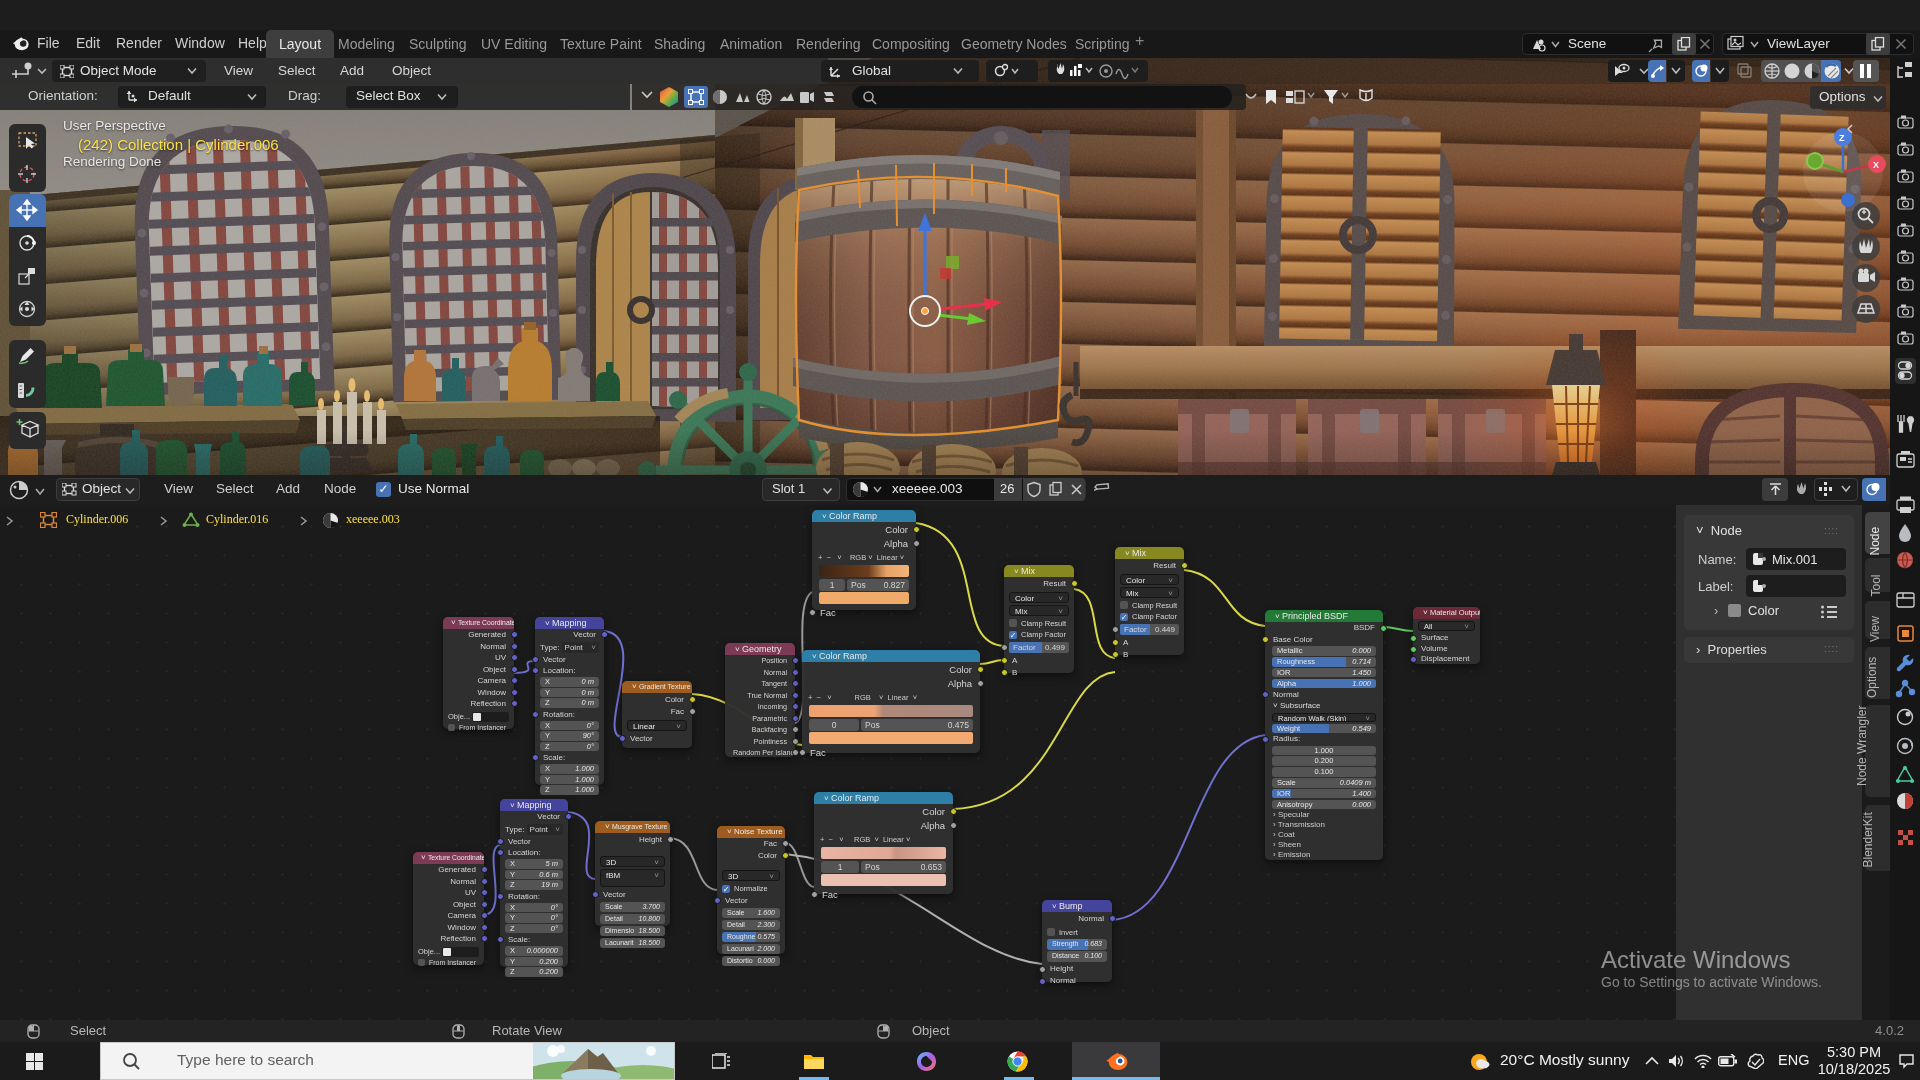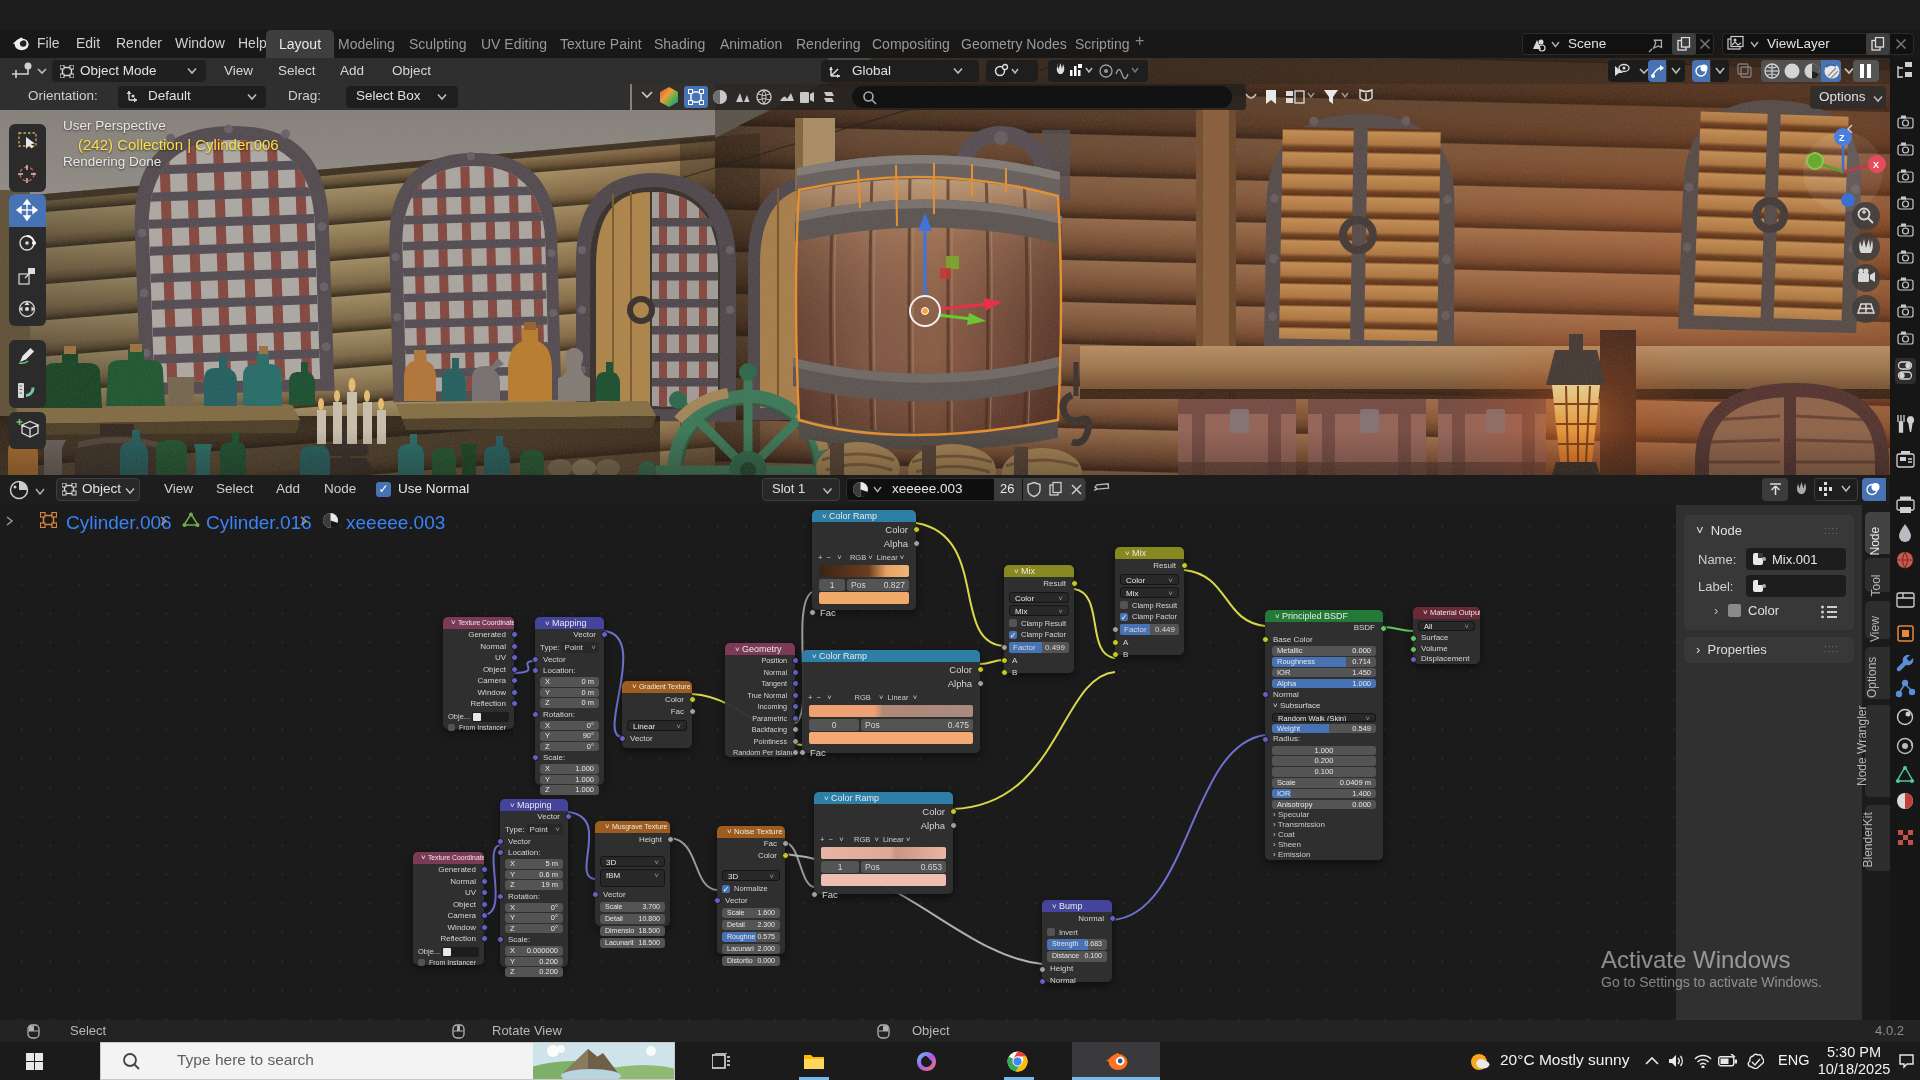--- a/index.html
+++ b/index.html
@@ -17,32 +17,32 @@
 .mitem { position:absolute; top:4.5px; }
 .wstab { position:absolute; top:0; height:28px; line-height:28px; color:#999; padding:0 13px; }
 .wstab.active { background:#3e3e3e; color:#e8e8e8; border-radius:5px 5px 0 0; }
 
 
 .dk { background:#282828; border:1px solid #3d3d3d; border-radius:4px; color:#d8d8d8; }
 
 
 #nodeed { position:absolute; top:475px; left:0; width:1920px; height:545px; background:#1b1b1b; overflow:hidden; }
 #nodeheader { position:absolute; top:0; left:0; width:1920px; height:30px; background:#1d1d1d; color:#d0d0d0; font-size:14px; }
-#crumbs { position:absolute; top:34px; left:0; width:1670px; height:24px; color:#3b82f6; font-size:19px; }
+#crumbs { position:absolute; top:34px; left:0; width:1670px; height:24px; color:#fde047; font-size:12px;font-family:Liberation Serif, serif; }
 .dotgrid { position:absolute; top:30px; left:0; width:1676px; height:515px;
   background-image: radial-gradient(circle, #262626 1px, transparent 1.2px);
   background-size:29px 29px; background-position:7px 7px; }
 
 .node { position:absolute; background:rgba(48,48,48,0.96); border-radius:5px; box-shadow:0 3px 8px rgba(0,0,0,0.5); font-size:9.5px; color:#d5d5d5; }
 .nhead { height:12px; border-radius:5px 5px 0 0; color:#e8e8e8; font-size:9px; line-height:12px; padding-left:10px; white-space:nowrap; overflow:hidden; }
 .nhead:before { content:"˅ "; font-size:8px; }
 .nrow { position:relative; height:14px; line-height:14px; padding:0 8px; white-space:nowrap; }
 .nrow.right { text-align:right; }
 .nfield { position:relative; margin:1.5px 7px; height:12.5px; line-height:12.5px; background:#545454; border-radius:3px; font-size:9px; color:#e6e6e6; padding:0 5px; overflow:hidden; }
-.nfield .fr { float:right; }
+.nfield .fr { float:right;font-style:italic; }
 .nfield.bf { height:9.5px; line-height:9.5px; font-size:7.5px; margin:1.3px 7px; }
 .bfill { position:absolute; left:0; top:0; bottom:0; background:#4772b3; }
 .nsel { background:#282828; border:1px solid #151515; }
 .nsel:after { content:"˅"; float:right; color:#999; }
 .sock { position:absolute; width:7px; height:7px; border-radius:50%; border:1px solid #111; }
 .sock.l { left:-3.5px; } .sock.r { right:-3.5px; }
 .sy { background:#c7c729; } .sp { background:#6363c7; } .sg { background:#a1a1a1; } .sgr { background:#63c763; }
 .ncheck { display:inline-block; width:9px; height:9px; background:#545454; border-radius:2px; vertical-align:-1px; margin-right:4px; }
 .ncheck.on { background:#4772b3; color:#fff; font-size:8px; line-height:9px; text-align:center; }
 

